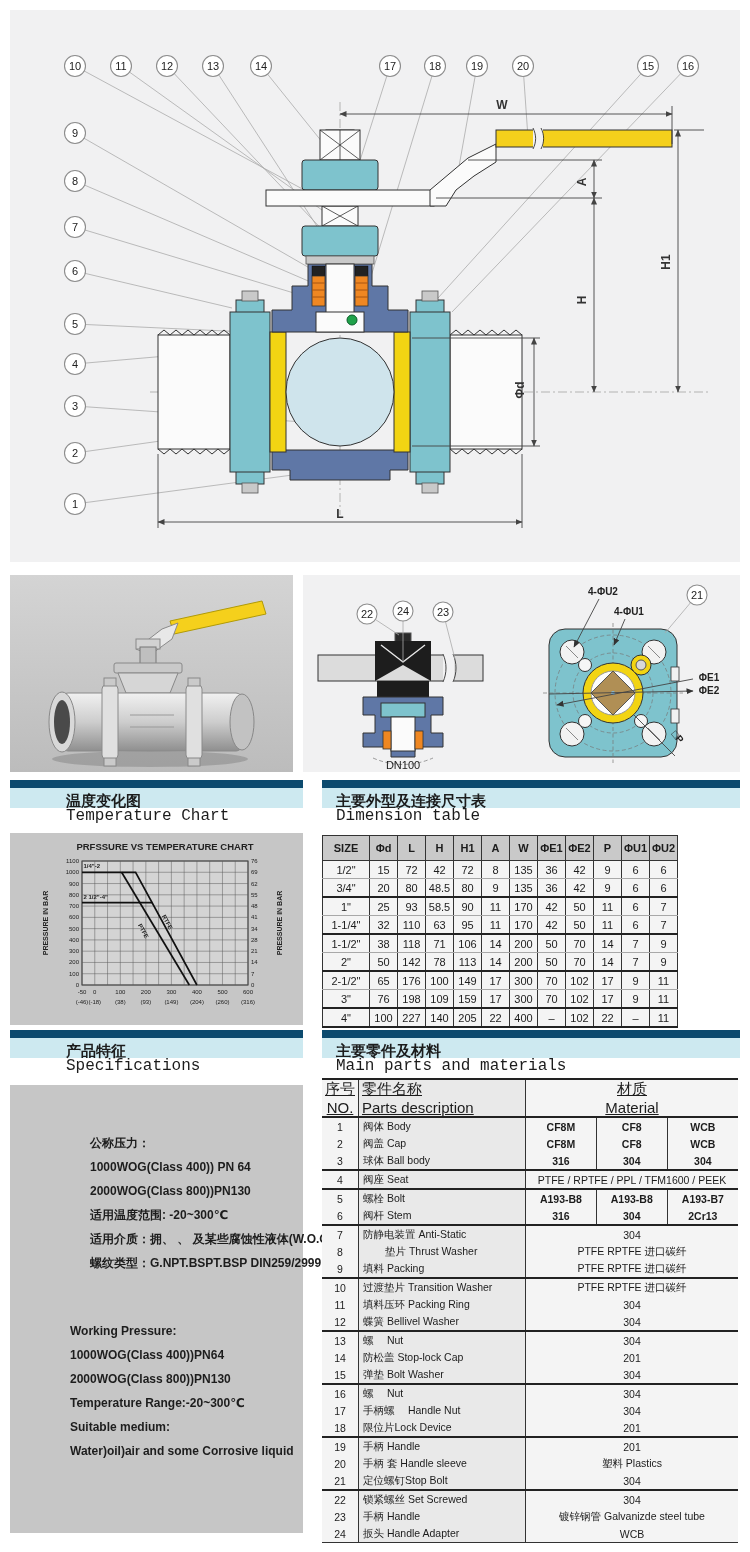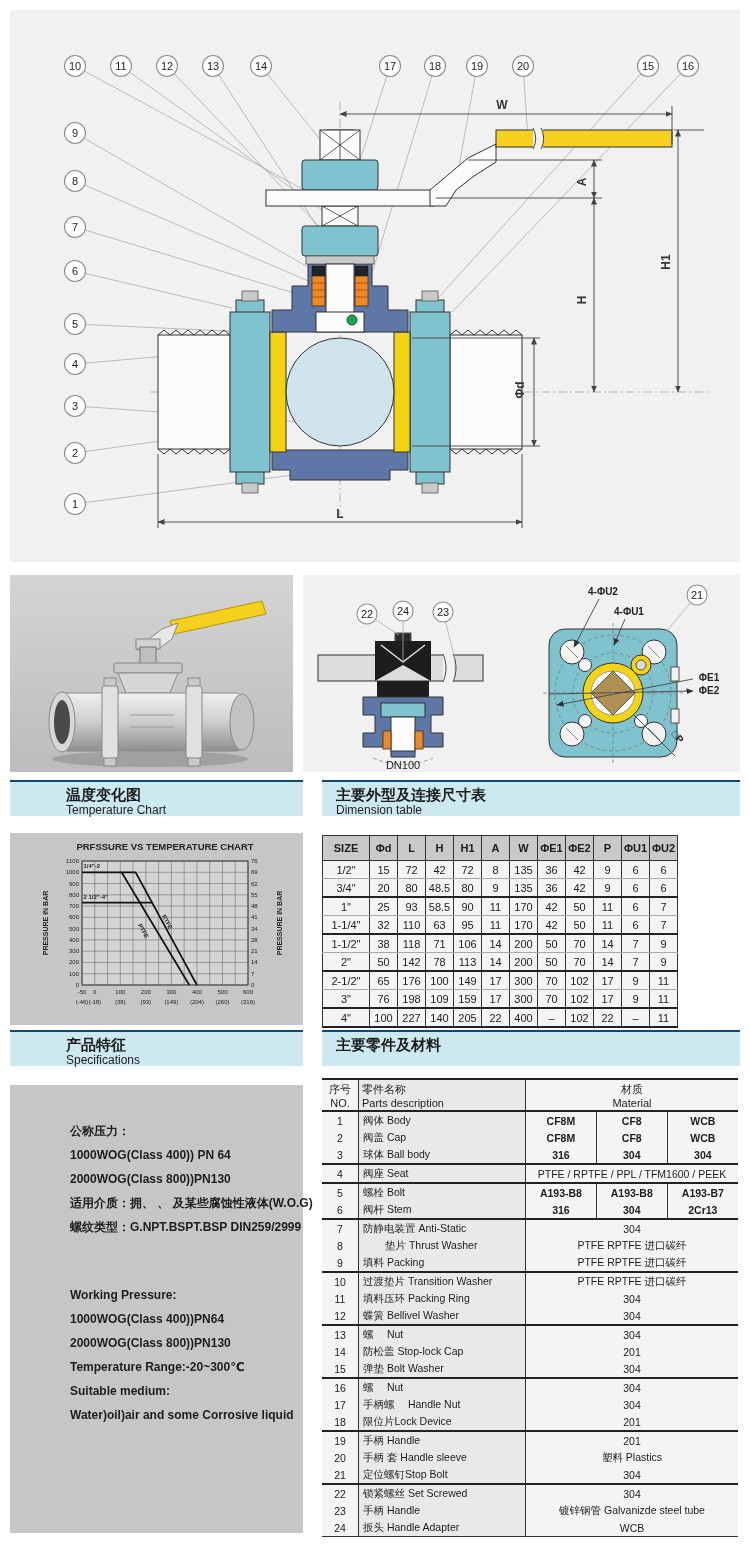--- a/index.html
+++ b/index.html
@@ -4,23 +4,23 @@
 <style>
   html,body{margin:0;padding:0;background:#fff;}
   body{font-family:"Liberation Sans","DejaVu Sans",sans-serif;color:#1c1c1c;}
   .page{position:relative;width:750px;height:1552px;background:#fff;overflow:hidden;}
   .panel{position:absolute;}
   .top-diagram{left:10px;top:10px;width:730px;height:552px;background:var(--diagram-bg);}
   .photo-panel{left:10px;top:575px;width:283px;height:197px;}
   .mid-panel{left:303px;top:575px;width:437px;height:197px;background:var(--diagram-bg);}
   .chart-panel{left:10px;top:833px;width:293px;height:192px;background:var(--panel-gray);}
   .specs-panel{left:10px;top:1085px;width:293px;height:448px;background:var(--panel-gray);}
-  .band{position:absolute;height:36px;background:var(--band-blue);border-top:2px solid #0c4a6e;box-sizing:border-box;}
+  .band{position:absolute;height:28px;background:var(--band-blue);border-top:8px solid #0c4a6e;box-sizing:border-box;}
   .band .zh{font-size:15px;font-weight:bold;line-height:17px;padding-top:4px;}
-  .band .en{font-size:12px;line-height:15px;}
+  .band .en{font-size:16px;line-height:15px;font-family:Liberation Mono, monospace;}
   .band-l{left:10px;width:293px;padding-left:56px;}
   .band-r{left:322px;width:418px;padding-left:14px;}
   .row1{top:780px;} .row2{top:1030px;}
   svg{display:block;}
   svg text{font-family:"Liberation Sans","DejaVu Sans",sans-serif;fill:#222;}
   .oln{fill:#fbfbfb;stroke:#333;stroke-width:1;}
   .teal{fill:var(--teal);stroke:#333;stroke-width:1;}
   .blue{fill:var(--blue);stroke:#333;stroke-width:1;}
   .yellow{fill:var(--yellow);stroke:#333;stroke-width:1;}
   .hyellow{fill:var(--hyellow);stroke:#333;stroke-width:1;}
@@ -55,27 +55,27 @@
   .dim-table tr:last-child td{border-bottom:2px solid #222;}
   .dim-table td:first-child{text-align:center;}
   .parts-table{left:322px;top:1078px;width:416px;font-size:10.5px;border-top:2px solid #222;border-bottom:1px solid #333;}
   .parts-table th{border-bottom:2px solid #222;height:30px;padding:0 3px;font-weight:normal;}
   .parts-table th,.parts-table td{border-left:1px solid #333;}
   .parts-table th:first-child,.parts-table td:first-child{border-left:none;}
   .parts-table td{height:17px;padding:0 4px;text-align:center;}
   .parts-table td.name{text-align:left;background:#e9e9e9;}
   .parts-table td.name.ind{padding-left:26px;}
   .parts-table tr.thick td{border-bottom:2px solid #222;}
-  .parts-table th .sub{font-size:11px;}
+  .parts-table th .sub{font-size:15px;text-decoration:underline;}
   .parts-table .mat-sub{border-left:1px solid #333;font-weight:bold;}
   .hleft{text-align:left;}
   
   .spec-block{padding-left:60px;font-size:12px;font-weight:bold;color:#1d1d1d;}
   .spec-block div{height:24px;line-height:24px;white-space:nowrap;}
-  .spec-zh{padding-top:34px;}
+  .spec-zh{padding-top:46px;margin-left:20px;}
   .spec-en{padding-top:44px;font-weight:bold;}
 </style>
 </head>
 <body>
 
 <div class="page">
 
   <section class="panel top-diagram">
     <svg id="main-svg" width="730" height="552" viewBox="0 0 730 552">
       <defs>
@@ -385,20 +385,21 @@
   <div class="band band-r row1">
     <div class="zh">主要外型及连接尺寸表</div>
     <div class="en">Dimension table</div>
   </div>
   <div class="band band-l row2">
     <div class="zh">产品特征</div>
     <div class="en">Specifications</div>
   </div>
   <div class="band band-r row2">
     <div class="zh">主要零件及材料</div>
+    <div class="en">Main parts and materials</div>
   </div>
 
   <section class="panel chart-panel">
     <svg id="chart-svg" width="293" height="192" viewBox="0 0 293 192">
       <text class="ctitle" x="155" y="17">PRFSSURE VS TEMPERATURE CHART</text>
       <rect class="plotbg" x="72" y="28" width="166" height="124"></rect>
       <g id="chart-grid">
           <line x1="72" y1="28" x2="72" y2="152" class="grid"></line>
           <line x1="84.76923076923077" y1="28" x2="84.76923076923077" y2="152" class="grid"></line>
           <line x1="97.53846153846155" y1="28" x2="97.53846153846155" y2="152" class="grid"></line>
@@ -629,20 +630,21 @@
           <td>11</td>
         </tr>
       </tbody>
   </table>
 
   <section class="panel specs-panel">
     <div class="spec-block spec-zh" id="spec-zh">
         <div>公称压力：</div>
         <div>1000WOG(Class 400)) PN 64</div>
         <div>2000WOG(Class 800))PN130</div>
+        <div>适用温度范围: -20~300℃</div>
         <div>适用介质：拥、 、 及某些腐蚀性液体(W.O.G)</div>
         <div>螺纹类型：G.NPT.BSPT.BSP DIN259/2999</div>
       </div>
     <div class="spec-block spec-en" id="spec-en">
         <div>Working Pressure:</div>
         <div>1000WOG(Class 400))PN64</div>
         <div>2000WOG(Class 800))PN130</div>
         <div>Temperature Range:-20~300℃</div>
         <div>Suitable medium:</div>
         <div>Water)oil)air and some Corrosive liquid</div>

